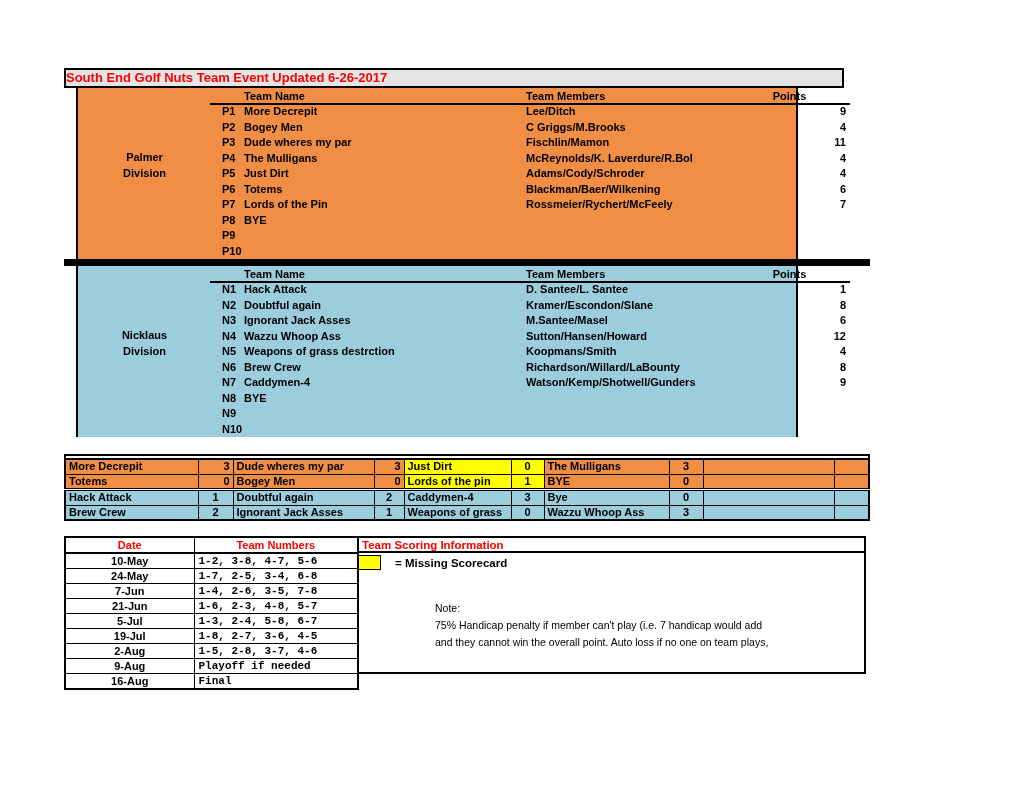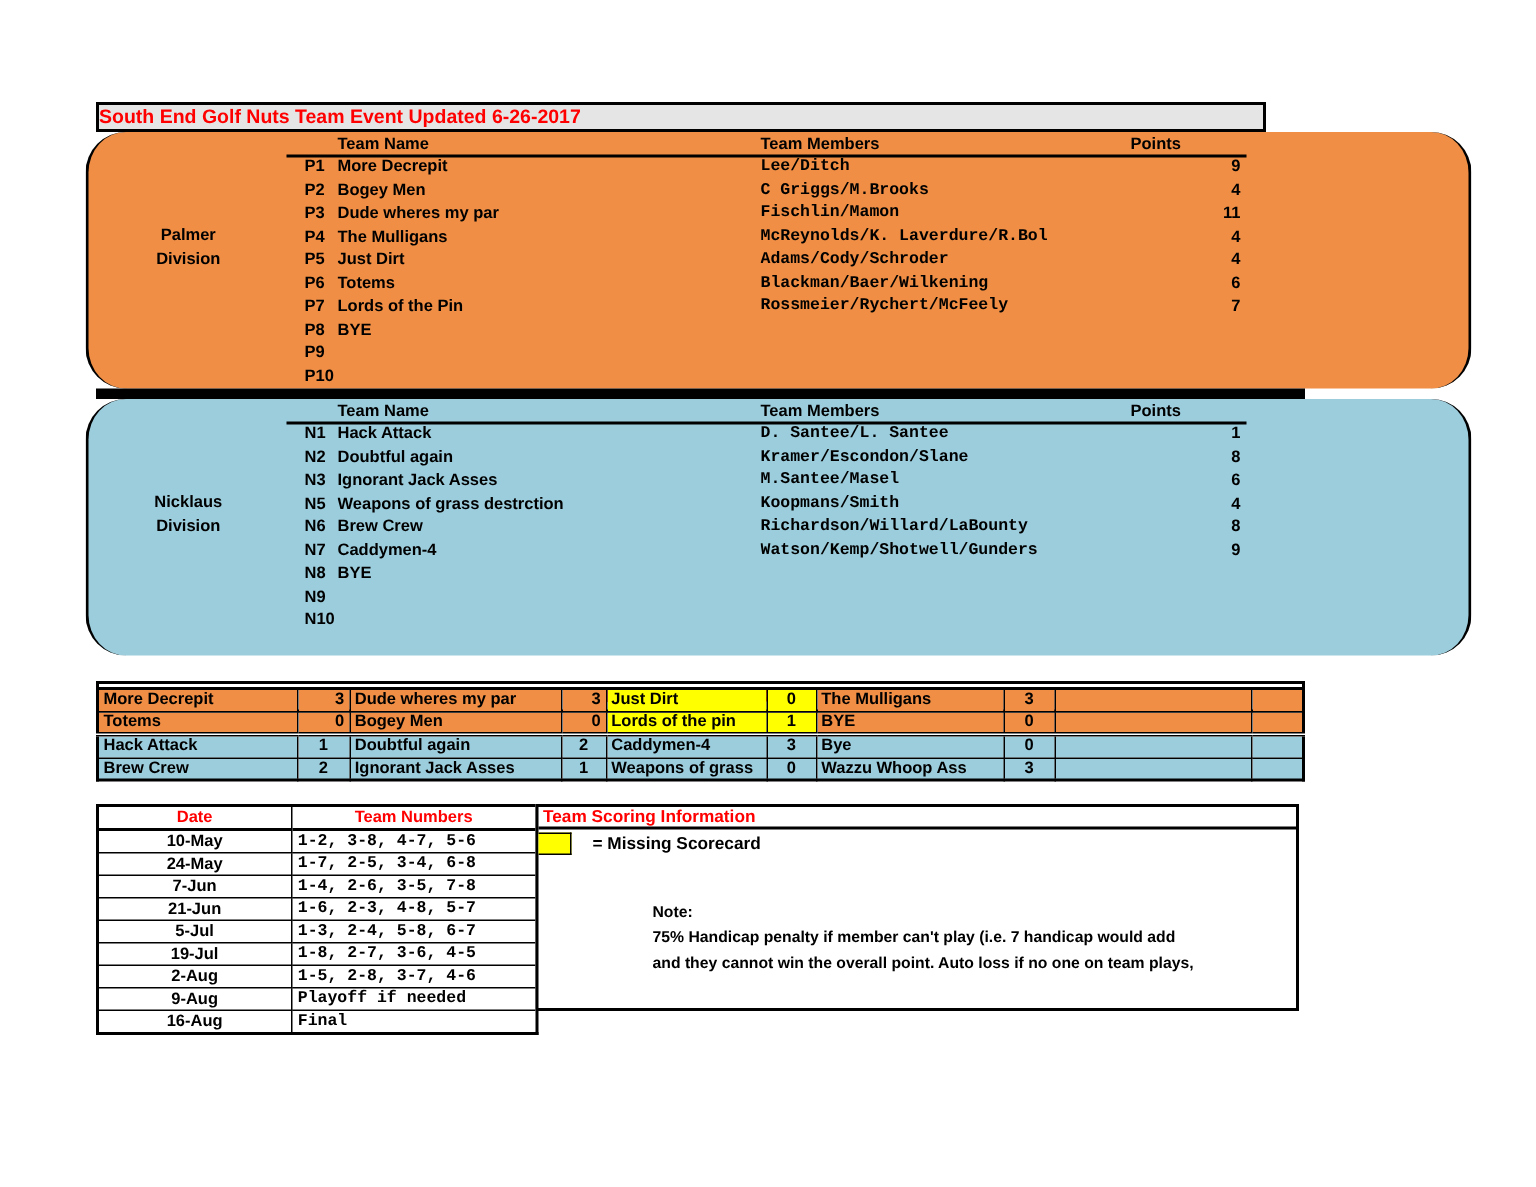--- a/index.html
+++ b/index.html
@@ -15,39 +15,38 @@
 
   
   .title-bar {
     left: 64px; top: 68px; width: 780px; height: 20px;
     background: #e5e5e5; border: 2px solid #000;
     color: var(--title_red); font-size: 13px; line-height: 16px; text-align: left;
   }
 
   
   .division-block {
-    left: 57px; width: 924px; height: 171px;
+    left: 76px; width: 722px; height: 171px;
     border-left: 2px solid #000; border-right: 2px solid #000;
     position: absolute;
-    border-radius: 27px;
   }
   .palmer-block { top: 88px; background: var(--orange); }
   .nicklaus-block { top: 266px; background: var(--blue); }
   .thick-sep { left: 64px; top: 259px; width: 806px; height: 7px; background: #000; }
 
   .div-grid-row {
     display: grid;
     grid-template-columns: 133px 33px 282px 221px 101px 32px;
     height: 15.5px; line-height: 15.5px; white-space: nowrap;
   }
   .div-header-row { height: 16px; line-height: 16px; position: relative; }
   .hdr-underline { position: absolute; left: 132px; top: 14.5px; width: 640px; height: 2px; background: #000; }
   .cell-code   { grid-column: 2; padding-left: 11px; }
   .cell-name   { grid-column: 3; overflow: hidden; }
-  .cell-members{ grid-column: 4; overflow: hidden; font-family: Liberation Mono, monospace; }
+  .cell-members{ grid-column: 4; overflow: hidden; }
   .cell-points { grid-column: 5; text-align: right; padding-right: 2px; }
   .hdr-name    { grid-column: 3; }
   .hdr-members { grid-column: 4; }
   .hdr-points  { grid-column: 5; text-align: center; padding-right: 16px; }
   .division-label {
     position: absolute; left: 0; top: 62px; width: 133px;
     text-align: center; line-height: 15.5px;
   }
 
   
@@ -96,21 +95,21 @@
     height: 15px; line-height: 15px; border-bottom: 2px solid #000;
     color: var(--title_red); font-size: 11.5px; padding-left: 3px; white-space: nowrap;
   }
   .swatch {
     position: absolute; left: 0; top: 17px; width: 22px; height: 15px;
     background: var(--highlight); border: 1px solid #000; border-left: none;
   }
   .swatch-label { position: absolute; left: 36px; top: 17px; line-height: 16px; font-size: 11.5px; white-space: nowrap; }
   .note-block {
     position: absolute; left: 76px; top: 62px;
-    font-weight: bold; font-size: 10.5px; line-height: 16.8px; white-space: nowrap;
+    font-weight: normal; font-size: 10.5px; line-height: 16.8px; white-space: nowrap;
   }
 </style>
 </head>
 <body>
 
 <div class="abs title-bar">South End Golf Nuts Team Event Updated 6-26-2017</div>
 
 <div class="division-block palmer-block">
   <div class="div-grid-row div-header-row">
     <div class="hdr-name">Team Name</div>
@@ -219,20 +218,26 @@
       <div class="cell-points">8</div>
     </div>
 
     <div class="div-grid-row">
       <div class="cell-code">N3</div>
       <div class="cell-name">Ignorant Jack Asses</div>
       <div class="cell-members">M.Santee/Masel</div>
       <div class="cell-points">6</div>
     </div>
 
+    <div class="div-grid-row">
+      <div class="cell-code">N4</div>
+      <div class="cell-name">Wazzu Whoop Ass</div>
+      <div class="cell-members">Sutton/Hansen/Howard</div>
+      <div class="cell-points">12</div>
+    </div>
 
     <div class="div-grid-row">
       <div class="cell-code">N5</div>
       <div class="cell-name">Weapons of grass destrction</div>
       <div class="cell-members">Koopmans/Smith</div>
       <div class="cell-points">4</div>
     </div>
 
     <div class="div-grid-row">
       <div class="cell-code">N6</div>

